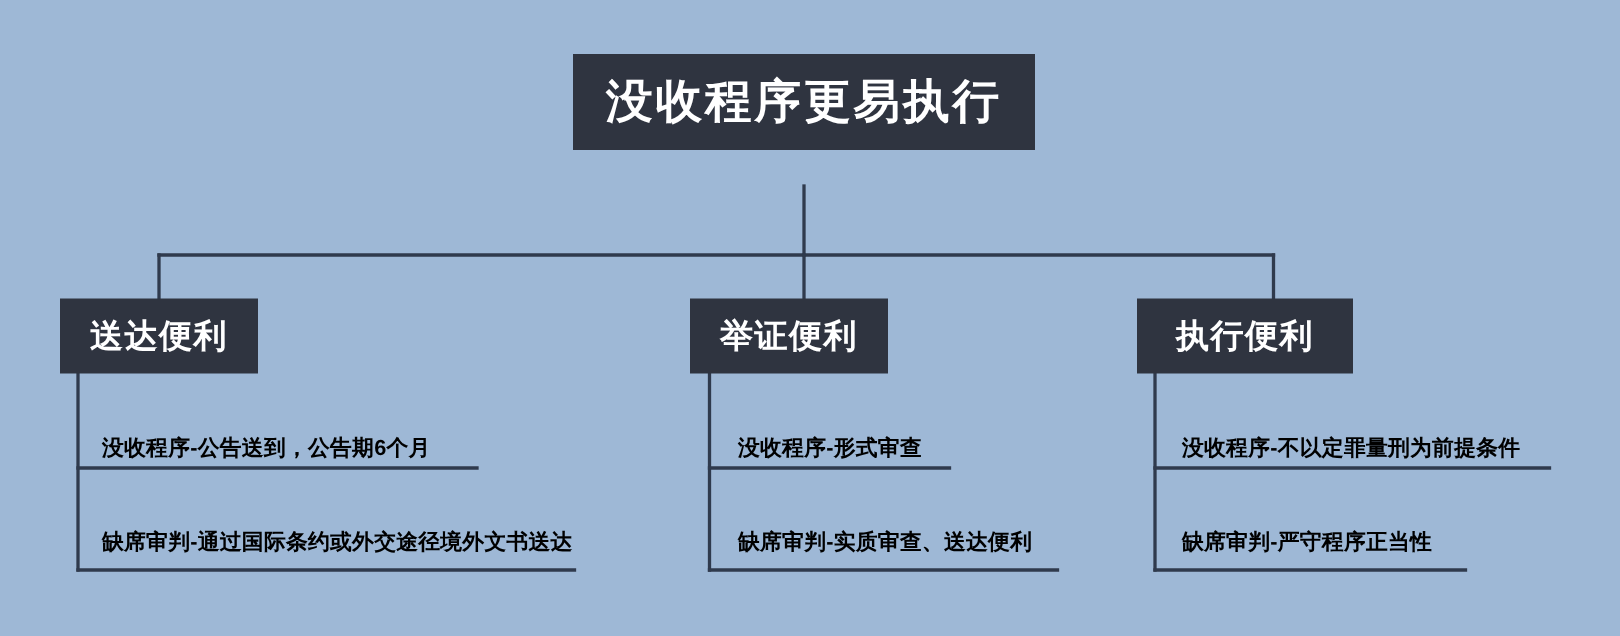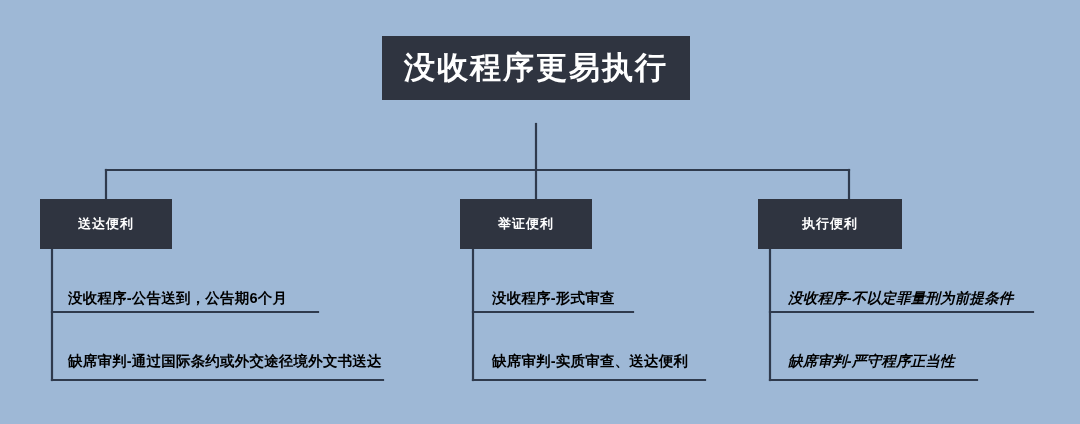--- a/index.html
+++ b/index.html
@@ -42,39 +42,39 @@
     left: 382px;
     top: 36px;
     width: 308px;
     height: 64px;
     font-size: 31px;
     letter-spacing: 2px;
   }
   .branch-box {
     top: 199px;
     height: 50px;
-    font-size: 13px;
+    font-size: 22px;
   }
   .branch-0 { left: 40px;  width: 132px; }
   .branch-1 { left: 460px; width: 132px; }
   .branch-2 { left: 758px; width: 144px; }
 
   .leaf-label {
     position: absolute;
     color: #000000;
     font-size: 14.5px;
     font-weight: bold;
     white-space: nowrap;
     letter-spacing: 0.2px;
   }
   .leaf-r0 { top: 289px; }
   .leaf-r1 { top: 352px; }
   .col-0 .leaf-label { left: 68px; }
   .col-1 .leaf-label { left: 492px; }
-  .col-2 .leaf-label { left: 788px; font-style: italic; }
+  .col-2 .leaf-label { left: 788px; }
 </style>
 </head>
 <body>
 
 <div id="diagram">
 
   <svg class="connectors" viewBox="0 0 1080 424" xmlns="http://www.w3.org/2000/svg">
     <g stroke="#2f3a4d" stroke-width="2.2" fill="none" stroke-linecap="square">
 
       <path d="M536,124 L536,170"></path>

